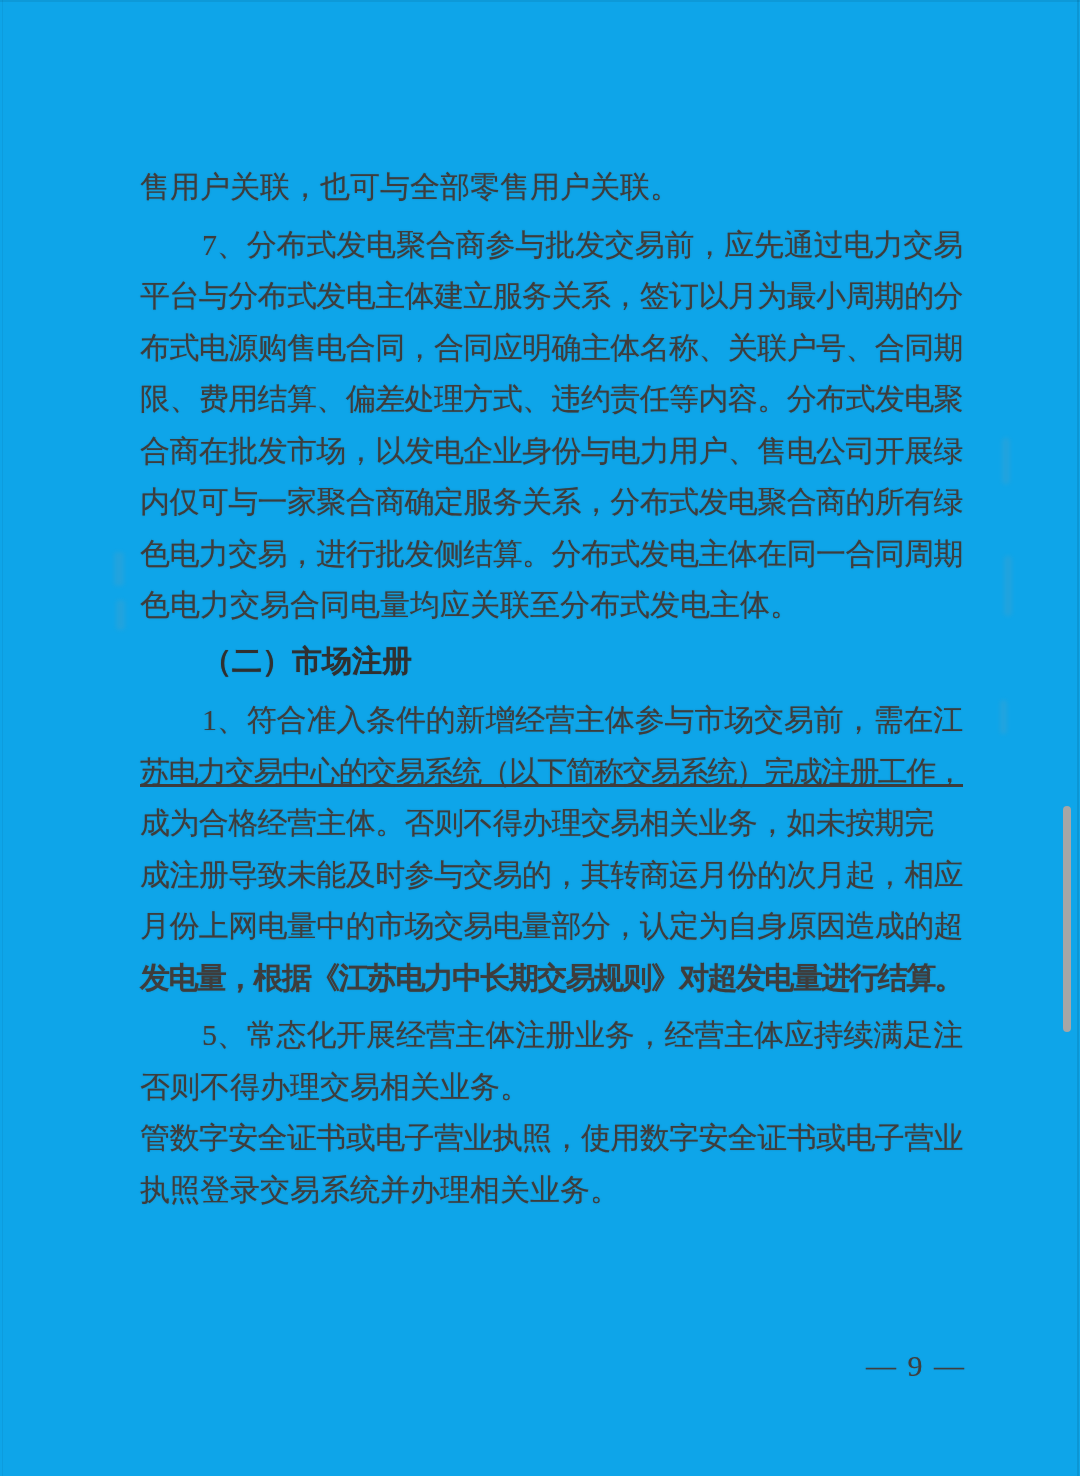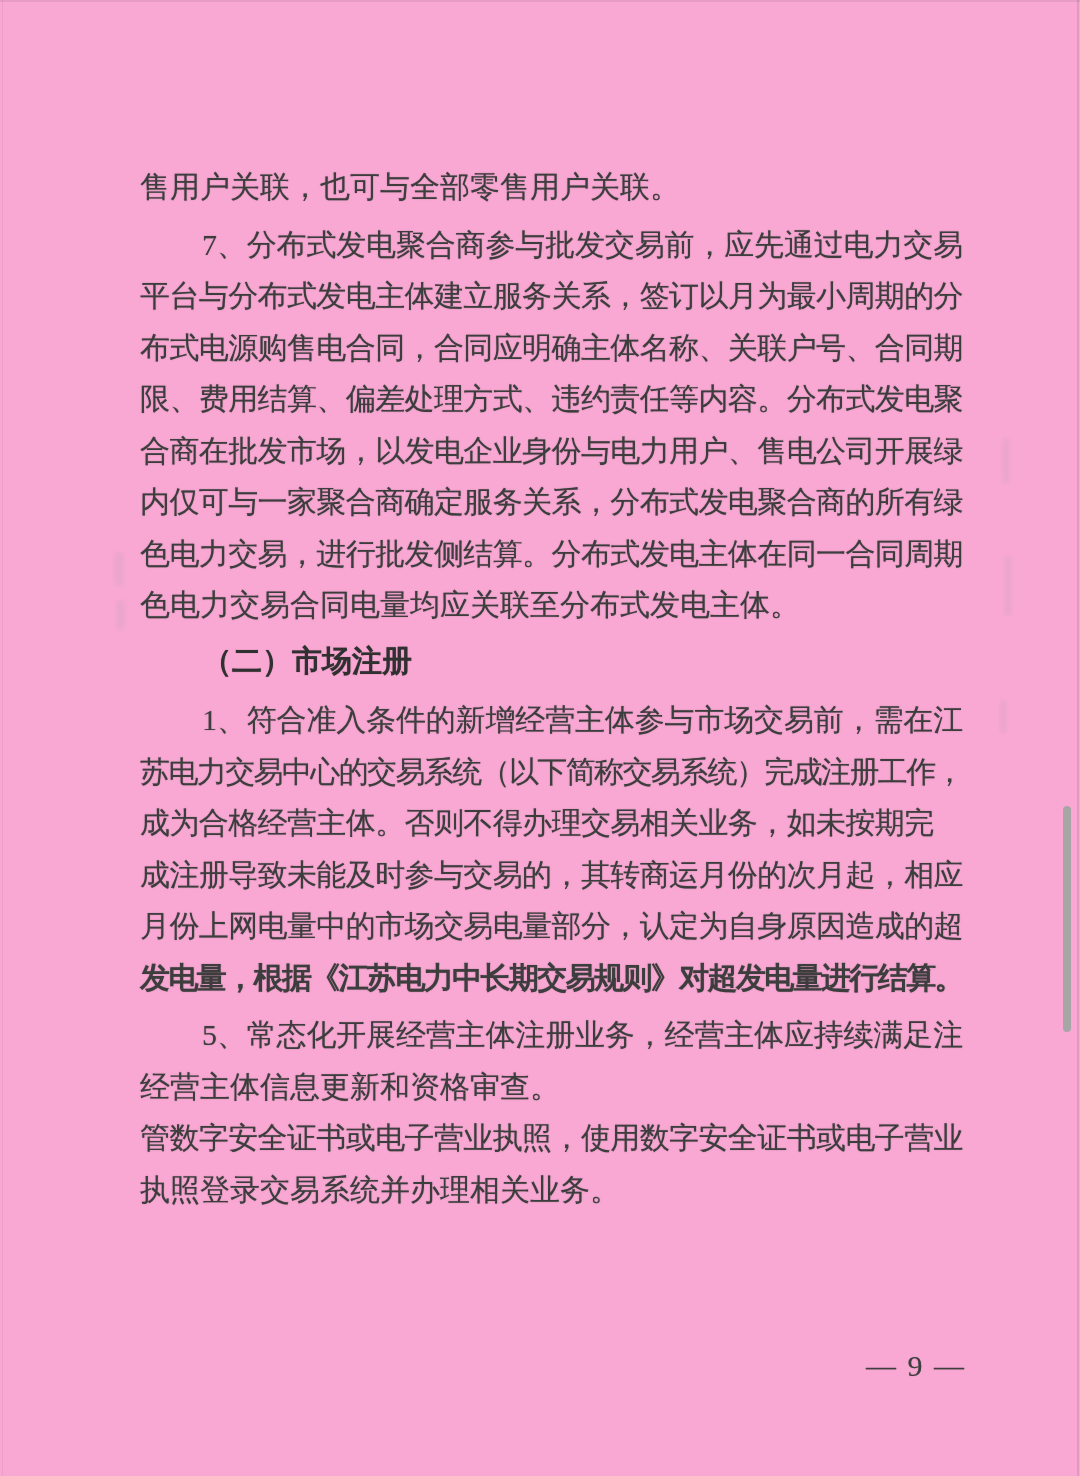--- a/index.html
+++ b/index.html
@@ -5,21 +5,21 @@
   html, body {
     margin: 0; padding: 0;
     width: 1080px; height: 1476px;
     background: #ffffff;
     overflow: hidden;
     font-family: "Liberation Serif", "DejaVu Serif", serif;
   }
   .viewport {
     position: relative;
     width: 1080px; height: 1476px;
-    background: #f9a8d4;
+    background: #0ea5e9;
   }
   
   .edge-top {
     position: absolute; left: 0; top: 0; width: 1080px; height: 2px;
     background: rgba(0,0,0,0.07);
   }
   .edge-left {
     position: absolute; left: 2px; top: 0; width: 1px; height: 1476px;
     background: rgba(0,0,0,0.05);
   }
@@ -109,27 +109,27 @@
       <div class="line indent para justify"><span class="ltext" style="letter-spacing: -0.153846px;">7、分布式发电聚合商参与批发交易前，应先通过电力交易</span></div>
       <div class="line justify"><span class="ltext" style="letter-spacing: -0.607143px;">平台与分布式发电主体建立服务关系，签订以月为最小周期的分</span></div>
       <div class="line justify"><span class="ltext" style="letter-spacing: -0.607143px;">布式电源购售电合同，合同应明确主体名称、关联户号、合同期</span></div>
       <div class="line justify"><span class="ltext" style="letter-spacing: -0.607143px;">限、费用结算、偏差处理方式、违约责任等内容。分布式发电聚</span></div>
       <div class="line justify"><span class="ltext" style="letter-spacing: -0.607143px;">合商在批发市场，以发电企业身份与电力用户、售电公司开展绿</span></div>
       <div class="line justify"><span class="ltext" style="letter-spacing: -0.607143px;">内仅可与一家聚合商确定服务关系，分布式发电聚合商的所有绿</span></div>
       <div class="line justify"><span class="ltext" style="letter-spacing: -0.607143px;">色电力交易，进行批发侧结算。分布式发电主体在同一合同周期</span></div>
       <div class="line"><span class="ltext">色电力交易合同电量均应关联至分布式发电主体。</span></div>
       <div class="line indent heading"><span class="ltext">（二）市场注册</span></div>
       <div class="line indent justify"><span class="ltext" style="letter-spacing: -0.153846px;">1、符合准入条件的新增经营主体参与市场交易前，需在江</span></div>
-      <div class="line justify"><span class="ltext" style="letter-spacing: -1.62069px;">苏电力交易中心的交易系统（以下简称交易系统）完成注册工作，</span></div>
+      <div class="line justify"><span class="ltext" style="letter-spacing: -1.62069px; text-decoration: underline;">苏电力交易中心的交易系统（以下简称交易系统）完成注册工作，</span></div>
       <div class="line justify"><span class="ltext" style="letter-spacing: -0.607143px;">成为合格经营主体。否则不得办理交易相关业务，如未按期完</span></div>
       <div class="line justify"><span class="ltext" style="letter-spacing: -0.607143px;">成注册导致未能及时参与交易的，其转商运月份的次月起，相应</span></div>
       <div class="line justify"><span class="ltext" style="letter-spacing: -0.607143px;">月份上网电量中的市场交易电量部分，认定为自身原因造成的超</span></div>
       <div class="line justify"><span class="ltext" style="letter-spacing: -1.62069px; font-weight: bold;">发电量，根据《江苏电力中长期交易规则》对超发电量进行结算。</span></div>
       <div class="line indent para justify"><span class="ltext" style="letter-spacing: -0.153846px;">5、常态化开展经营主体注册业务，经营主体应持续满足注</span></div>
-      <div class="line"><span class="ltext">经营主体信息更新和资格审查。</span></div>
+      <div class="line"><span class="ltext">否则不得办理交易相关业务。</span></div>
       <div class="line justify"><span class="ltext" style="letter-spacing: -0.607143px;">管数字安全证书或电子营业执照，使用数字安全证书或电子营业</span></div>
       <div class="line"><span class="ltext">执照登录交易系统并办理相关业务。</span></div>
     </div>
 
   <div class="page-number">— 9 —</div>
 
   <div class="edge-right"></div>
 
   <div class="scrollbar-track">
     <div class="scrollbar-thumb"></div>

